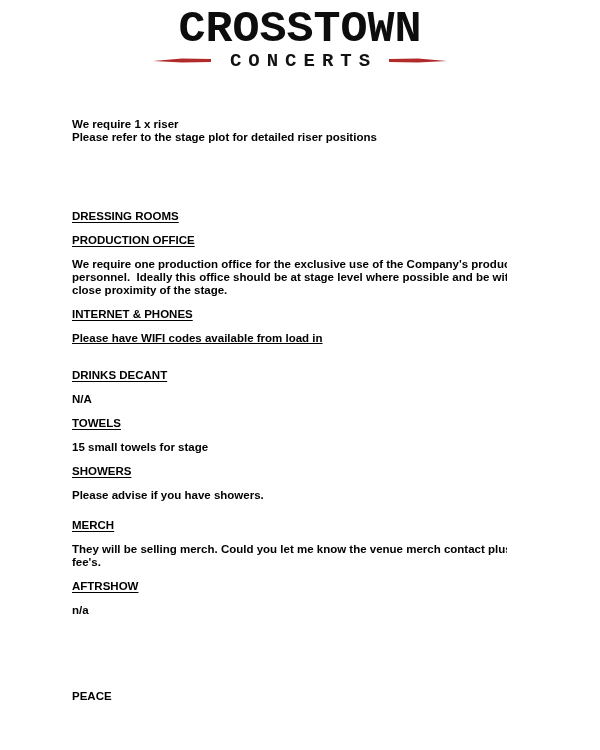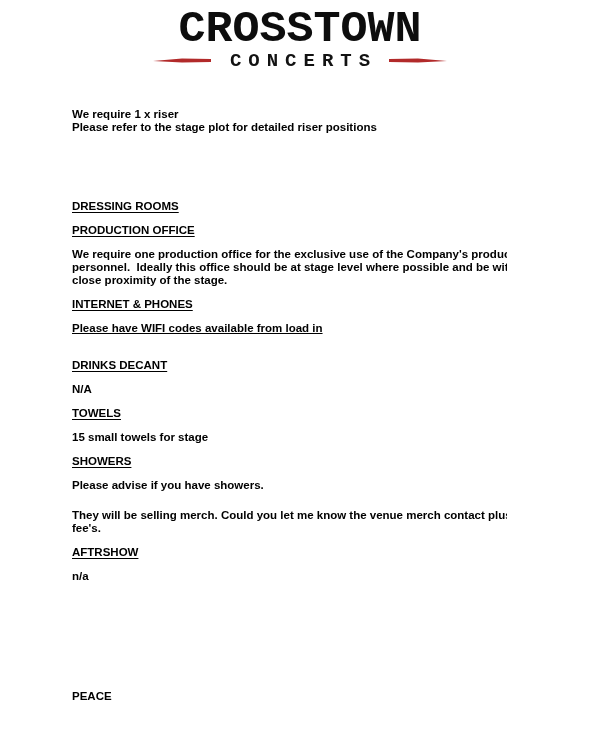--- a/index.html
+++ b/index.html
@@ -50,21 +50,21 @@
     text-indent: 7px;
     color: #121212;
     white-space: nowrap;
   }
   .stroke { display: block; }
 
   
   .content {
     position: absolute;
     left: 72px;
-    top: 108px;
+    top: 118px;
     width: 460px;
   }
   .para {
     margin: 0 0 11px 0;
     font-size: 11.5px;
     font-weight: bold;
     line-height: 13px;
     white-space: pre-wrap;
   }
   .heading {
@@ -125,20 +125,21 @@
 
     <p class="para heading">DRINKS DECANT</p>
     <p class="para">N/A</p>
 
     <p class="para heading">TOWELS</p>
     <p class="para">15 small towels for stage</p>
 
     <p class="para heading">SHOWERS</p>
     <p class="para gap-md">Please advise if you have showers.</p>
 
+    <p class="para heading">MERCH</p>
     <p class="para">They will be selling merch. Could you let me know the venue merch contact plus fee's.</p>
 
     <p class="para heading">AFTRSHOW</p>
     <p class="para">n/a</p>
 
   </main>
 
   <div class="page-number">4</div>
   <div class="closing">PEACE</div>
 

